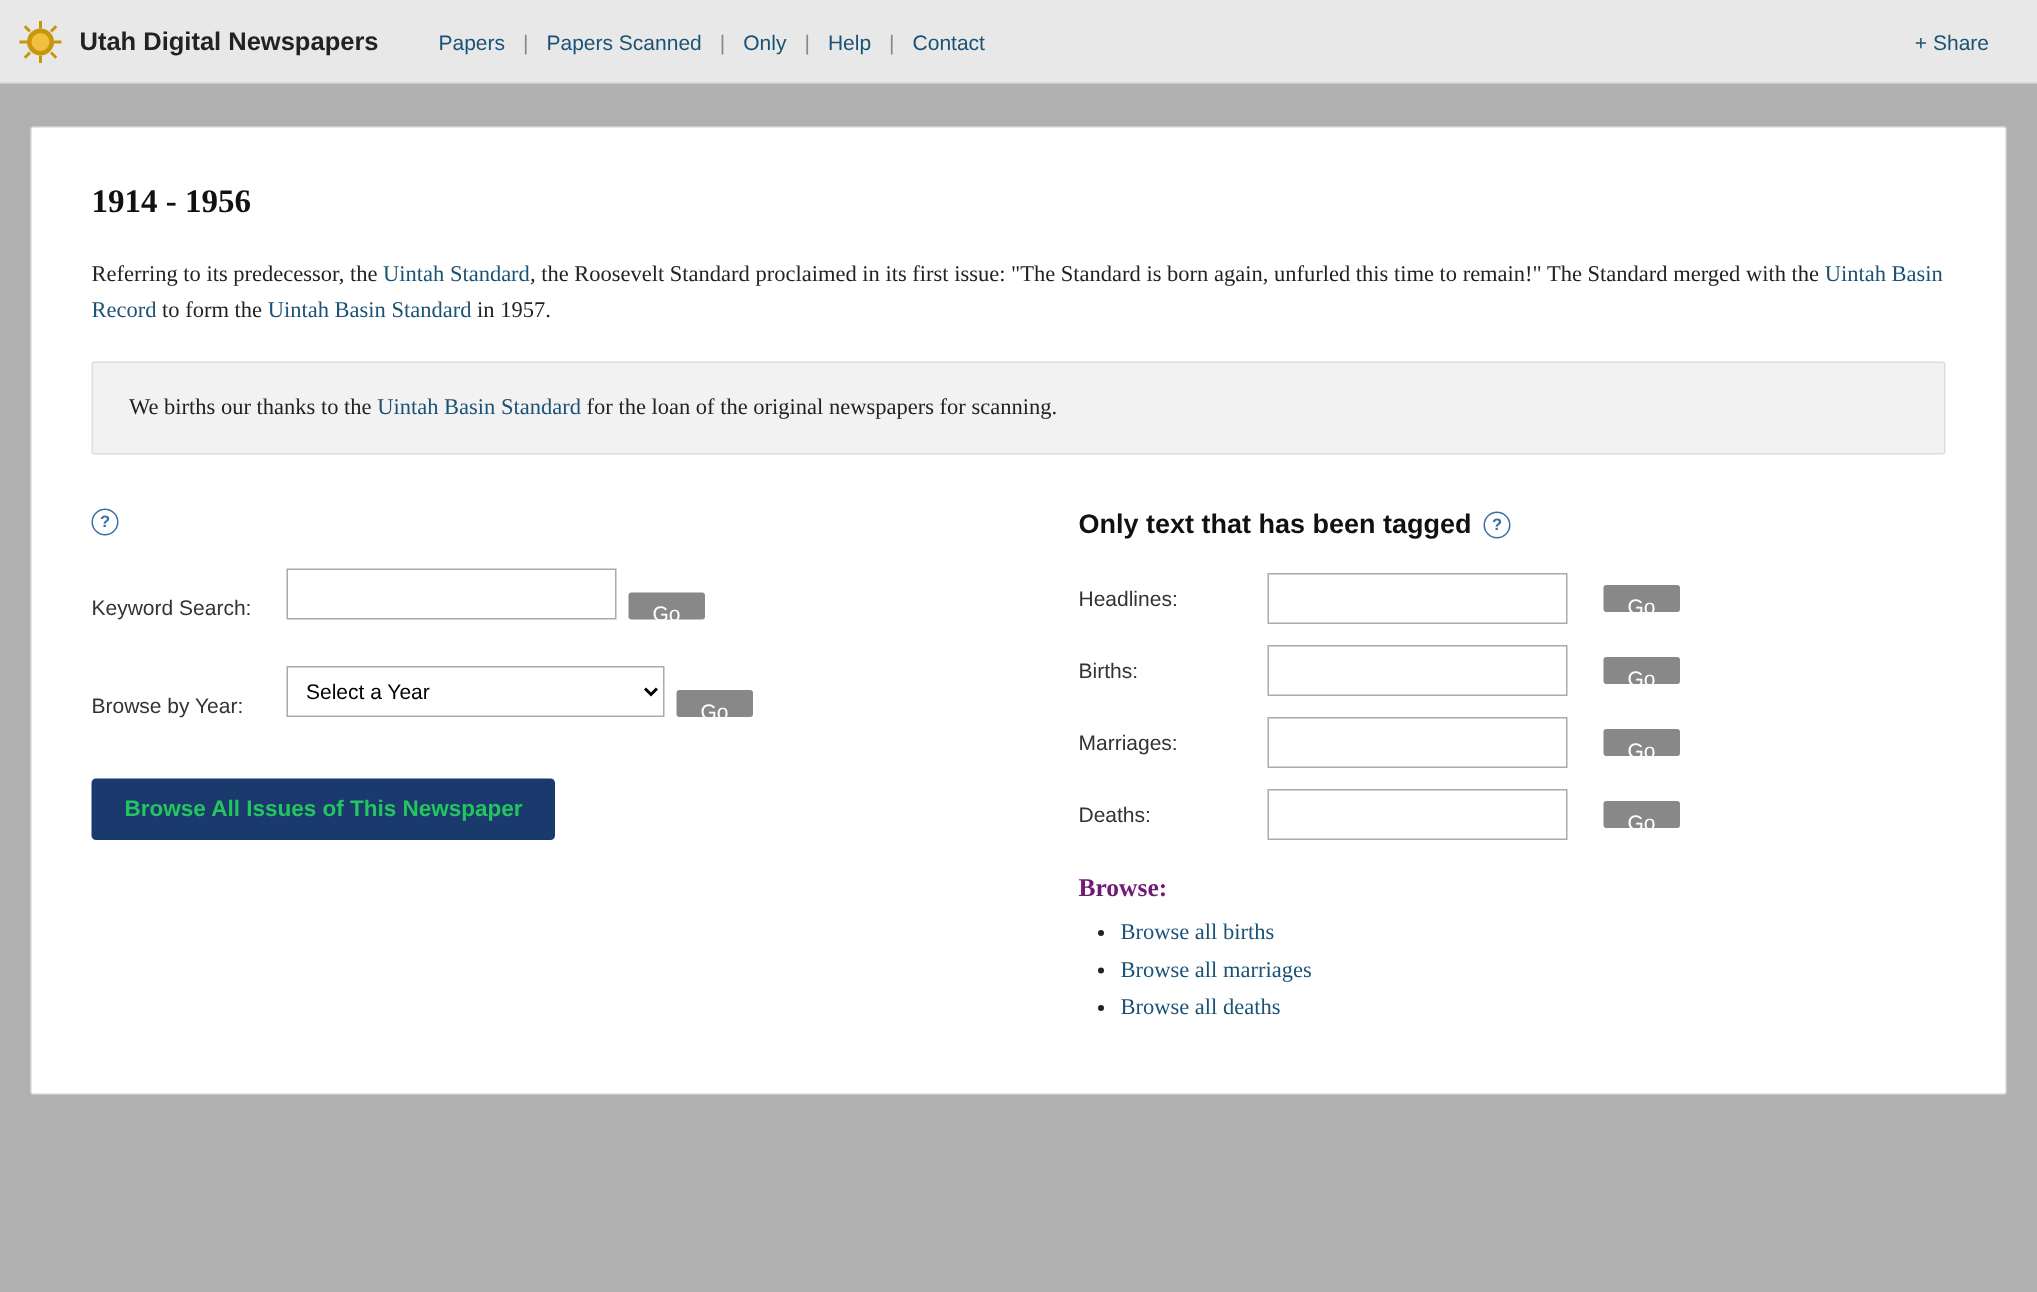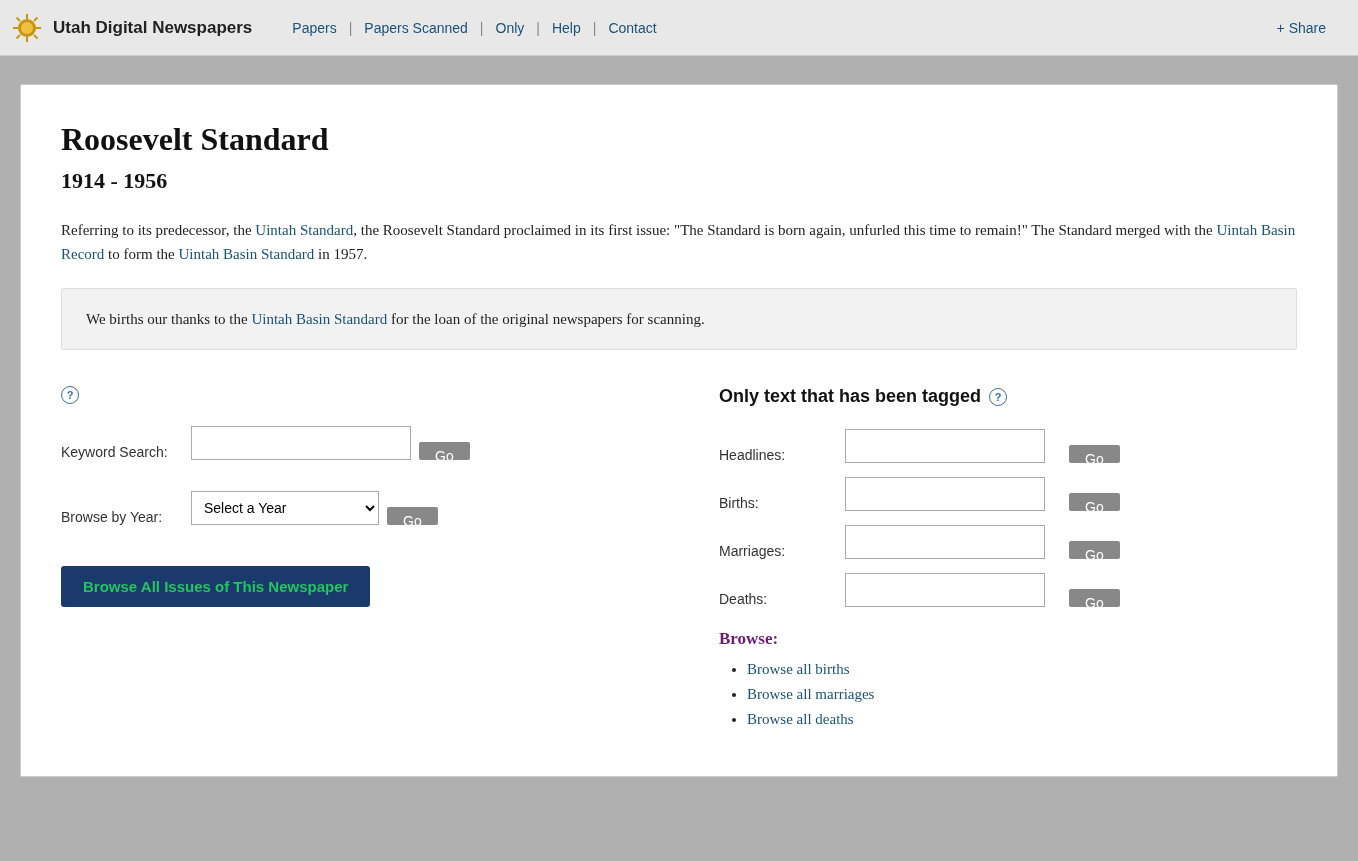--- a/index.html
+++ b/index.html
@@ -171,21 +171,21 @@
       font-family: Arial, sans-serif;
       width: 220px;
       height: 34px;
       outline: none;
     }
     .year-select {
       border: 1px solid #aaa;
       padding: 6px 8px;
       font-size: 14px;
       font-family: Arial, sans-serif;
-      width: 188px;
+      width: 252px;
       height: 34px;
       background: #fff;
       cursor: pointer;
       outline: none;
       appearance: auto;
     }
     .go-btn {
       background: #888;
       color: #fff;
       border: none;
@@ -205,21 +205,21 @@
       font-size: 15px;
       font-family: Arial, sans-serif;
       font-weight: bold;
       cursor: pointer;
       border-radius: 3px;
       margin-top: 10px;
     }
     
     .right-search-row {
       display: flex;
-      align-items: flex-end;
+      align-items: center;
       margin-bottom: 14px;
       gap: 16px;
     }
     .right-label {
       font-family: Arial, sans-serif;
       font-size: 14px;
       color: #333;
       width: 110px;
       flex-shrink: 0;
     }
@@ -288,21 +288,20 @@
     <a class="nav-link" href="#">Help</a>
     <span class="nav-sep">|</span>
     <a class="nav-link" href="#">Contact</a>
   </nav>
   <a id="share-btn" href="#">+ Share</a>
 </div>
 
 <div id="page-wrapper">
   <div id="content-card">
 
-    <h1 id="newspaper-title">Roosevelt Standard</h1>
     <h2 id="newspaper-years">1914 - 1956</h2>
 
     <p id="description-text">
       <span>Referring to its predecessor, the </span><a class="link-blue" href="#">Uintah Standard</a><span>, the Roosevelt Standard proclaimed in its first issue: "The Standard is born again, unfurled this time to remain!" The Standard merged with the </span><a class="link-blue" href="#">Uintah Basin Record</a><span> to form the </span><a class="link-blue" href="#">Uintah Basin Standard</a><span> in 1957.</span>
     </p>
 
     <div id="thanks-box">
       <span>We births our thanks to the </span><a class="link-blue" href="#">Uintah Basin Standard</a><span> for the loan of the original newspapers for scanning.</span>
     </div>
 

